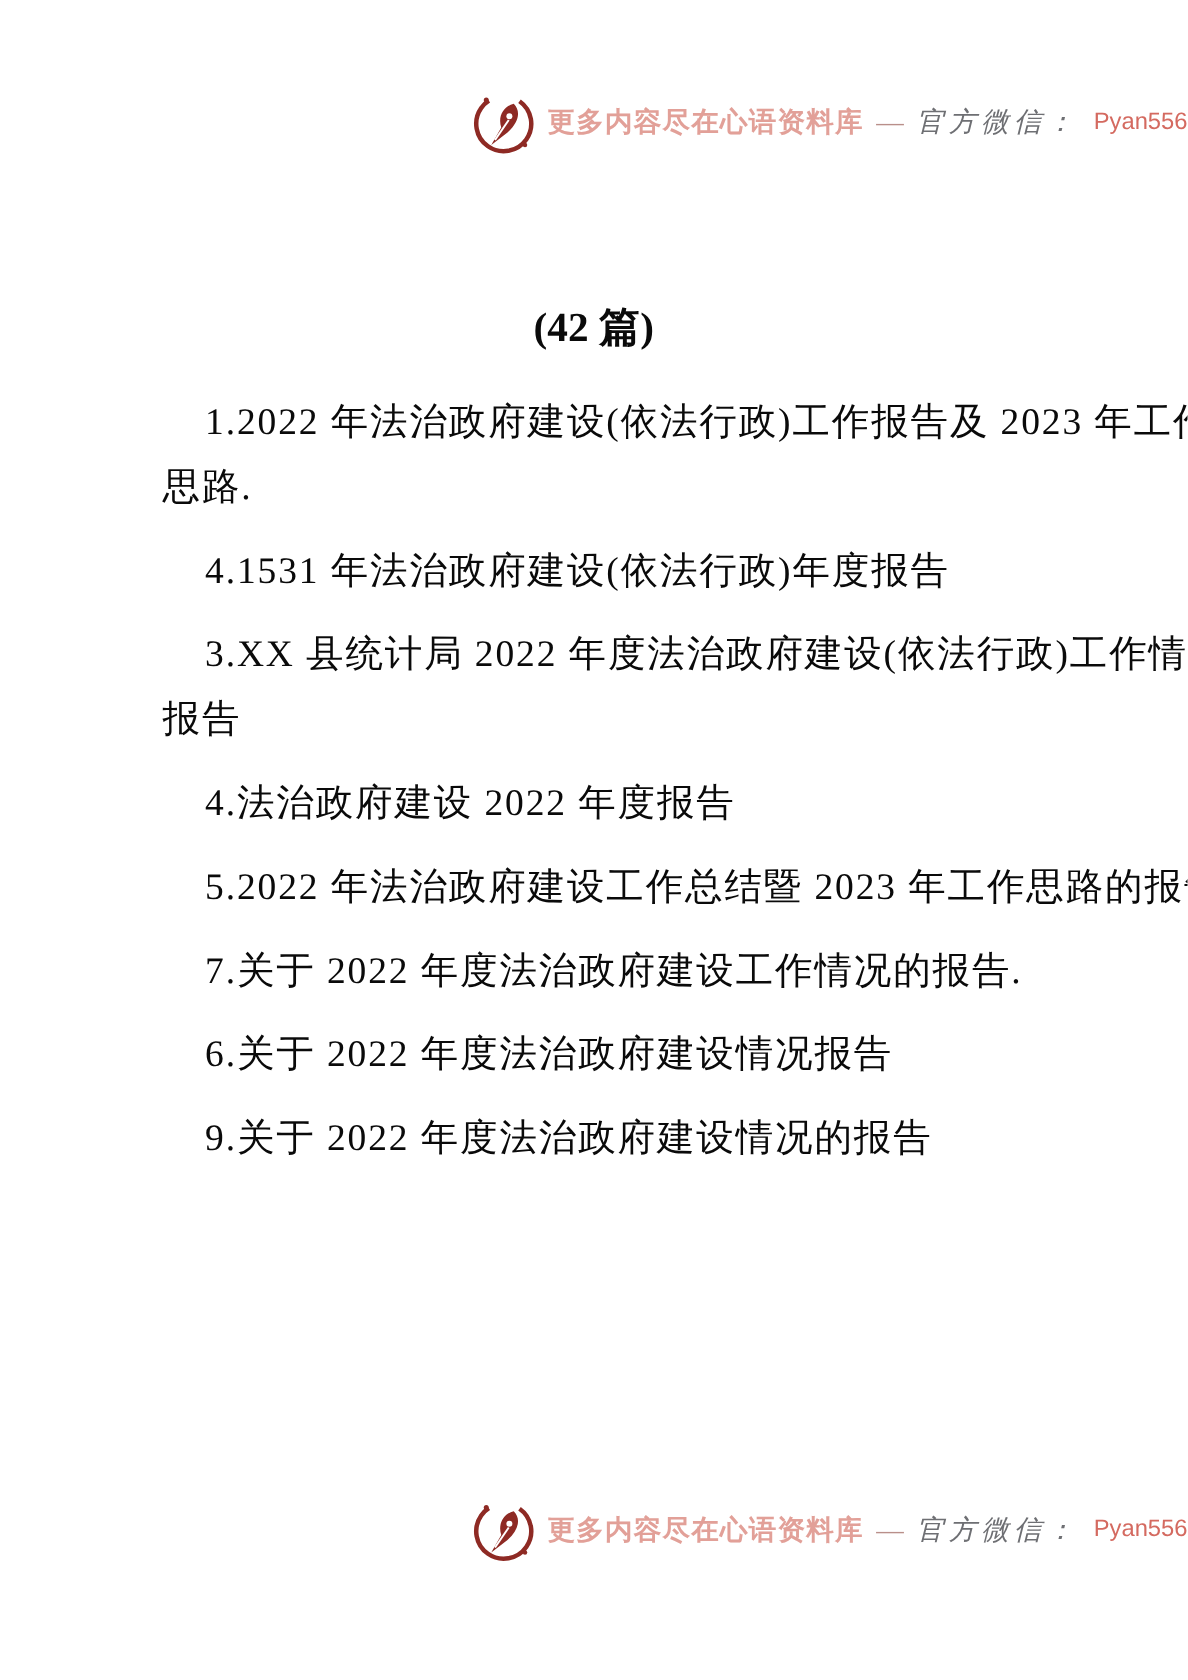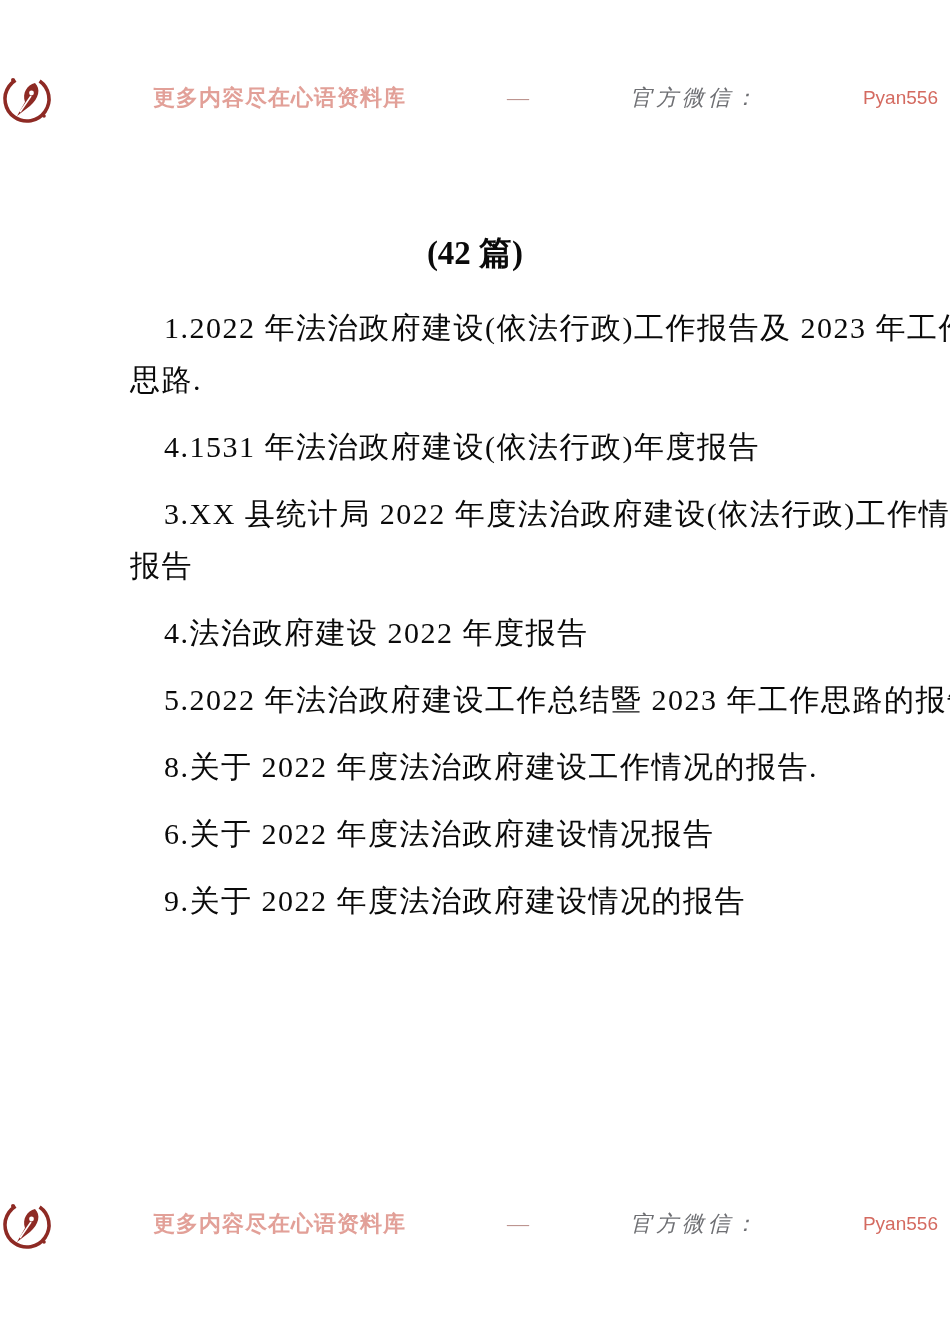--- a/index.html
+++ b/index.html
@@ -8,22 +8,22 @@
     width: 950px; height: 1344px;
     background: #ffffff;
     font-family: "Liberation Serif", "DejaVu Serif", serif;
     color: #111111;
     overflow: hidden;
   }
   .page { position: relative; width: 950px; height: 1344px; background: #ffffff; }
 
   
   .brand {
-    position: absolute; left: 0; right: 12px;
-    display: flex; align-items: center; justify-content: space-between;
+    position: absolute; left: 0; right: 0;
+    display: flex; align-items: center; justify-content: flex-end;
     gap: 8px;
     white-space: nowrap;
   }
   .brand-header { top: 70px; }
   .brand-footer { top: 1196px; }
   .brand .logo { width: 54px; height: 56px; flex: 0 0 auto; }
   .brand .slogan {
     font-size: 22px; font-weight: bold;
     color: #e2a098; letter-spacing: 1px;
   }
@@ -41,21 +41,21 @@
   .doc { position: absolute; top: 198px; left: 0; right: 0; }
   .doc-title {
     text-align: center;
     font-size: 30px; font-weight: bold;
     line-height: 42px; letter-spacing: 1px;
     color: #0a0a0a;
   }
   .doc-subtitle {
     text-align: center;
     font-size: 33px; font-weight: bold;
-    line-height: 44px; margin-top: 33px;
+    line-height: 44px; margin-top: 43px;
     color: #0a0a0a;
   }
   .content { margin-top: 27px; padding-left: 130px; }
   .item {
     margin: 0 0 15px 0;
     font-size: 30px; line-height: 52px;
     letter-spacing: 1.5px;
     text-indent: 34px;
     white-space: pre;           
     color: #0a0a0a;
@@ -87,21 +87,21 @@
     <div class="doc-subtitle">(42 篇)</div>
 
     <div class="content">
       <p class="item">1.2022 年法治政府建设(依法行政)工作报告及 2023 年工作
 思路.</p>
       <p class="item">4.1531 年法治政府建设(依法行政)年度报告</p>
       <p class="item">3.XX 县统计局 2022 年度法治政府建设(依法行政)工作情况
 报告</p>
       <p class="item">4.法治政府建设 2022 年度报告</p>
       <p class="item">5.2022 年法治政府建设工作总结暨 2023 年工作思路的报告</p>
-      <p class="item">8.关于 2022 年度法治政府建设工作情况的报告.</p>
+      <p class="item">7.关于 2022 年度法治政府建设工作情况的报告.</p>
       <p class="item">6.关于 2022 年度法治政府建设情况报告</p>
       <p class="item">9.关于 2022 年度法治政府建设情况的报告</p>
     </div>
   </div>
 
   <div class="brand brand-footer">
     <span class="logo">
       <svg viewBox="0 0 54 56" width="54" height="56">
         <circle cx="27" cy="29" r="22" fill="none" stroke="#8e2a24" stroke-width="3.6" stroke-dasharray="112 26" transform="rotate(-55 27 29)"></circle>
         <circle cx="13" cy="10" r="2" fill="#8e2a24"></circle>

